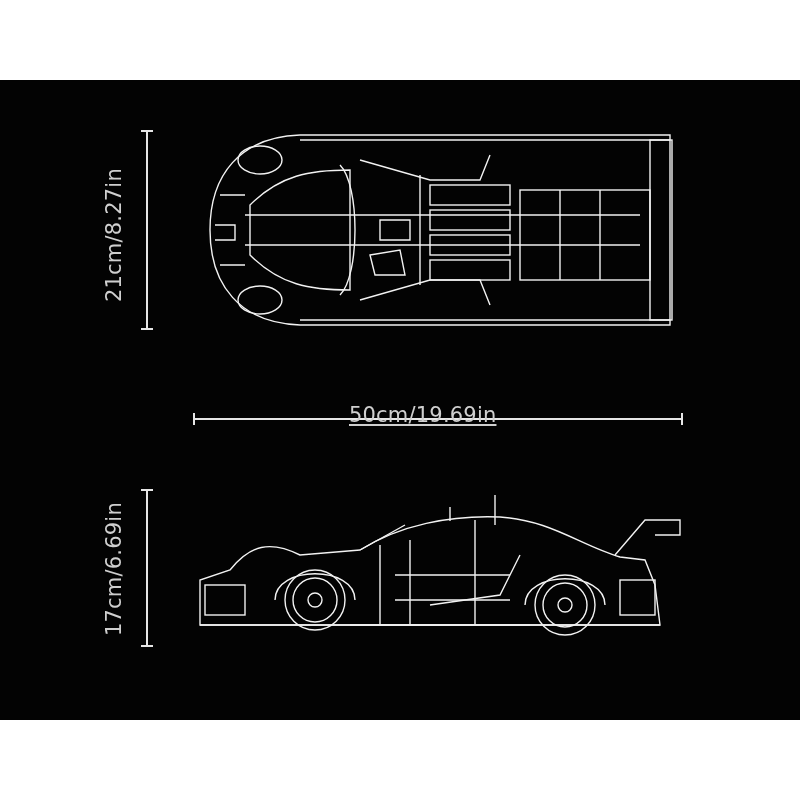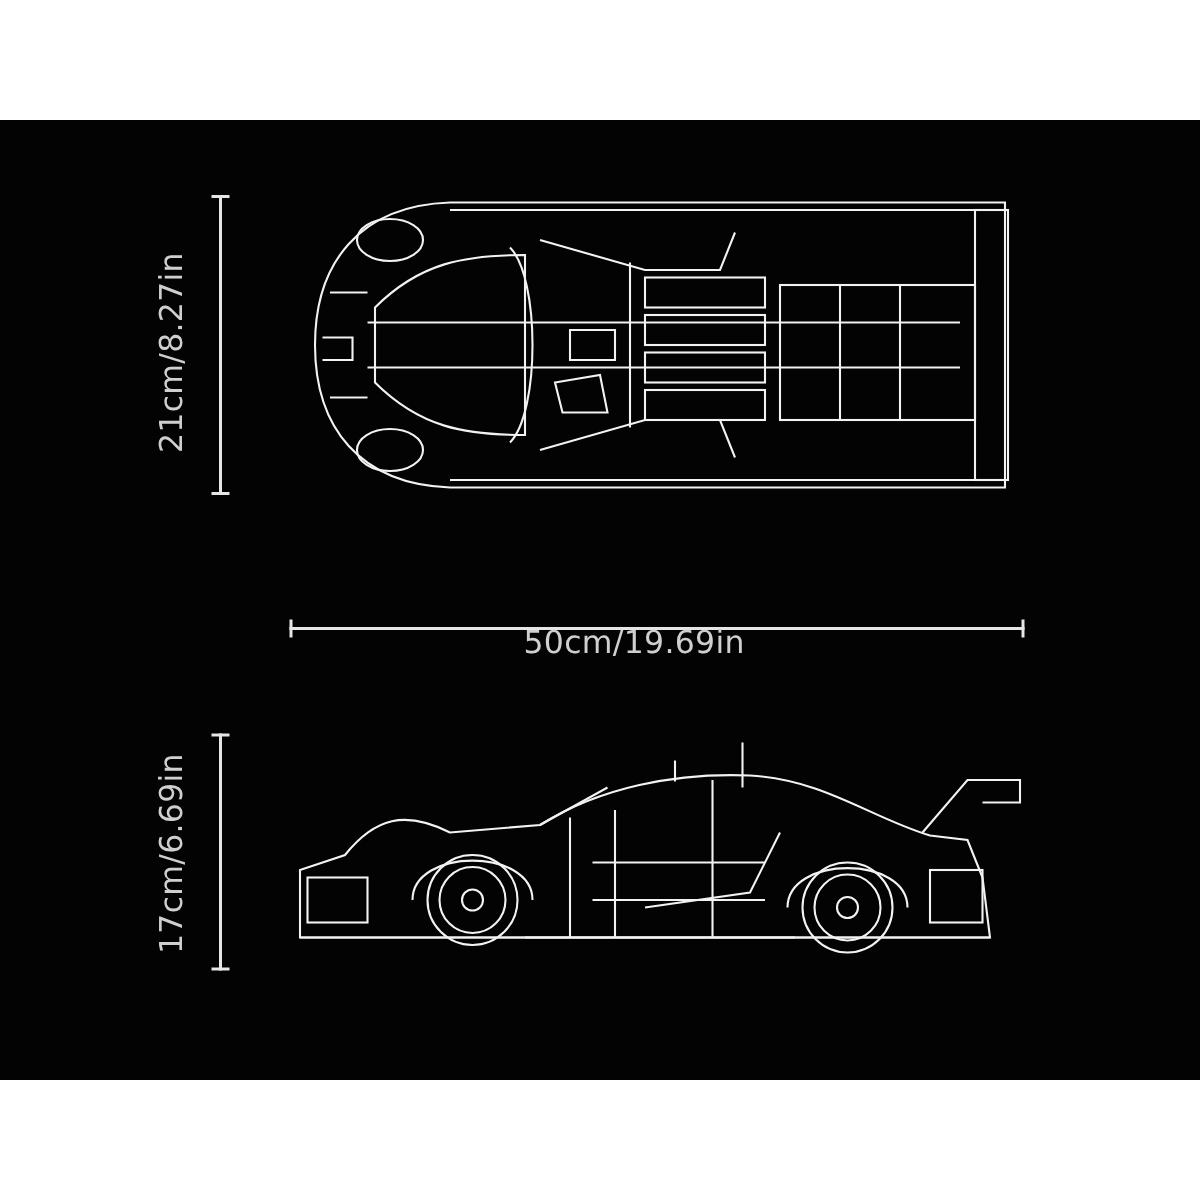--- a/index.html
+++ b/index.html
@@ -18,21 +18,21 @@
 </style>
 </head>
 <body>
 
 <div class="panel"></div>
 
 <div class="dim-v" style="left:146px;top:130px;height:200px;"></div>
 <div class="label vlabel" style="left:102px;top:302px;">21cm/8.27in</div>
 
 <div class="dim-h" style="left:193px;top:418px;width:490px;"></div>
-<div class="label" style="left:349px;top:416px;">50cm/19.69in</div>
+<div class="label" style="left:349px;top:403px;text-decoration:underline;">50cm/19.69in</div>
 
 <div class="dim-v" style="left:146px;top:489px;height:158px;"></div>
 <div class="label vlabel" style="left:102px;top:636px;">17cm/6.69in</div>
 
 <svg style="left:190px;top:125px;" width="500" height="210" viewBox="0 0 500 210">
   <path d="M20 105 C20 50 50 12 110 10 L480 10 L480 200 L110 200 C50 198 20 160 20 105 Z"></path>
   <ellipse cx="70" cy="35" rx="22" ry="14"></ellipse>
   <ellipse cx="70" cy="175" rx="22" ry="14"></ellipse>
   <path d="M60 80 C90 50 120 45 160 45 L160 165 C120 165 90 160 60 130 Z"></path>
   <path d="M150 40 C170 60 170 150 150 170"></path>

